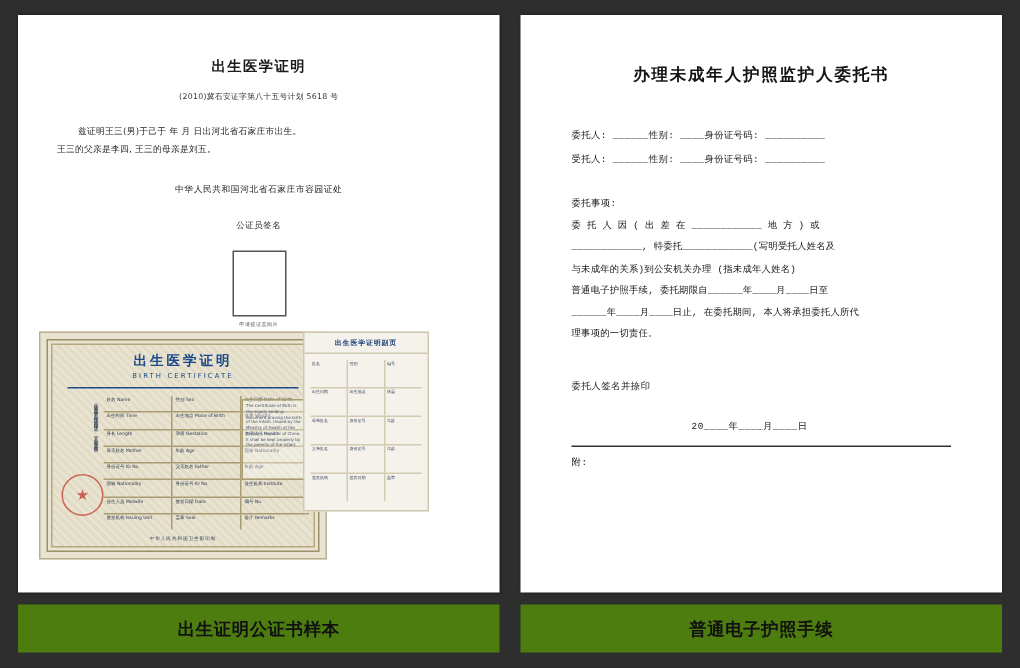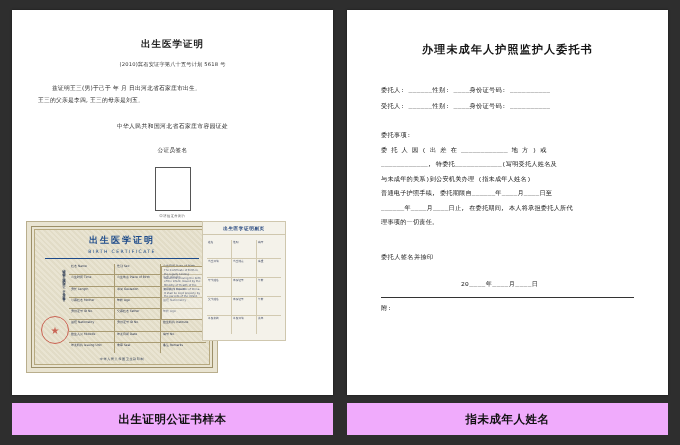--- a/index.html
+++ b/index.html
@@ -32,21 +32,21 @@
   .sheet {
     background: #ffffff;
     flex: 1 1 auto;
     position: relative;
     overflow: hidden;
     box-shadow: 0 0 2px rgba(0,0,0,0.5);
   }
   .caption {
     height: 32px;
     margin-top: 8px;
-    background: #f0abfc;
+    background: #4d7c0f;
     color: #111;
     font-size: 11.5px;
     font-weight: bold;
     display: flex;
     align-items: center;
     justify-content: center;
     letter-spacing: 0.5px;
     font-family: "DejaVu Sans", sans-serif;
   }
 
@@ -473,16 +473,16 @@
         <div class="dr-para">与未成年的关系)到公安机关办理        (指未成年人姓名)</div>
         <div class="dr-para">普通电子护照手续, 委托期限自______年____月____日至</div>
         <div class="dr-para">______年____月____日止, 在委托期间, 本人将承担委托人所代</div>
         <div class="dr-para">理事项的一切责任。</div>
         <div class="dr-sign">委托人签名并捺印</div>
         <div class="dr-date">20____年____月____日</div>
         <div class="dr-hr"></div>
         <div class="dr-attach">附:</div>
       </div>
     </div>
-    <div class="caption">指未成年人姓名</div>
+    <div class="caption">普通电子护照手续</div>
   </div>
 
 </div>
 
 </body></html>

